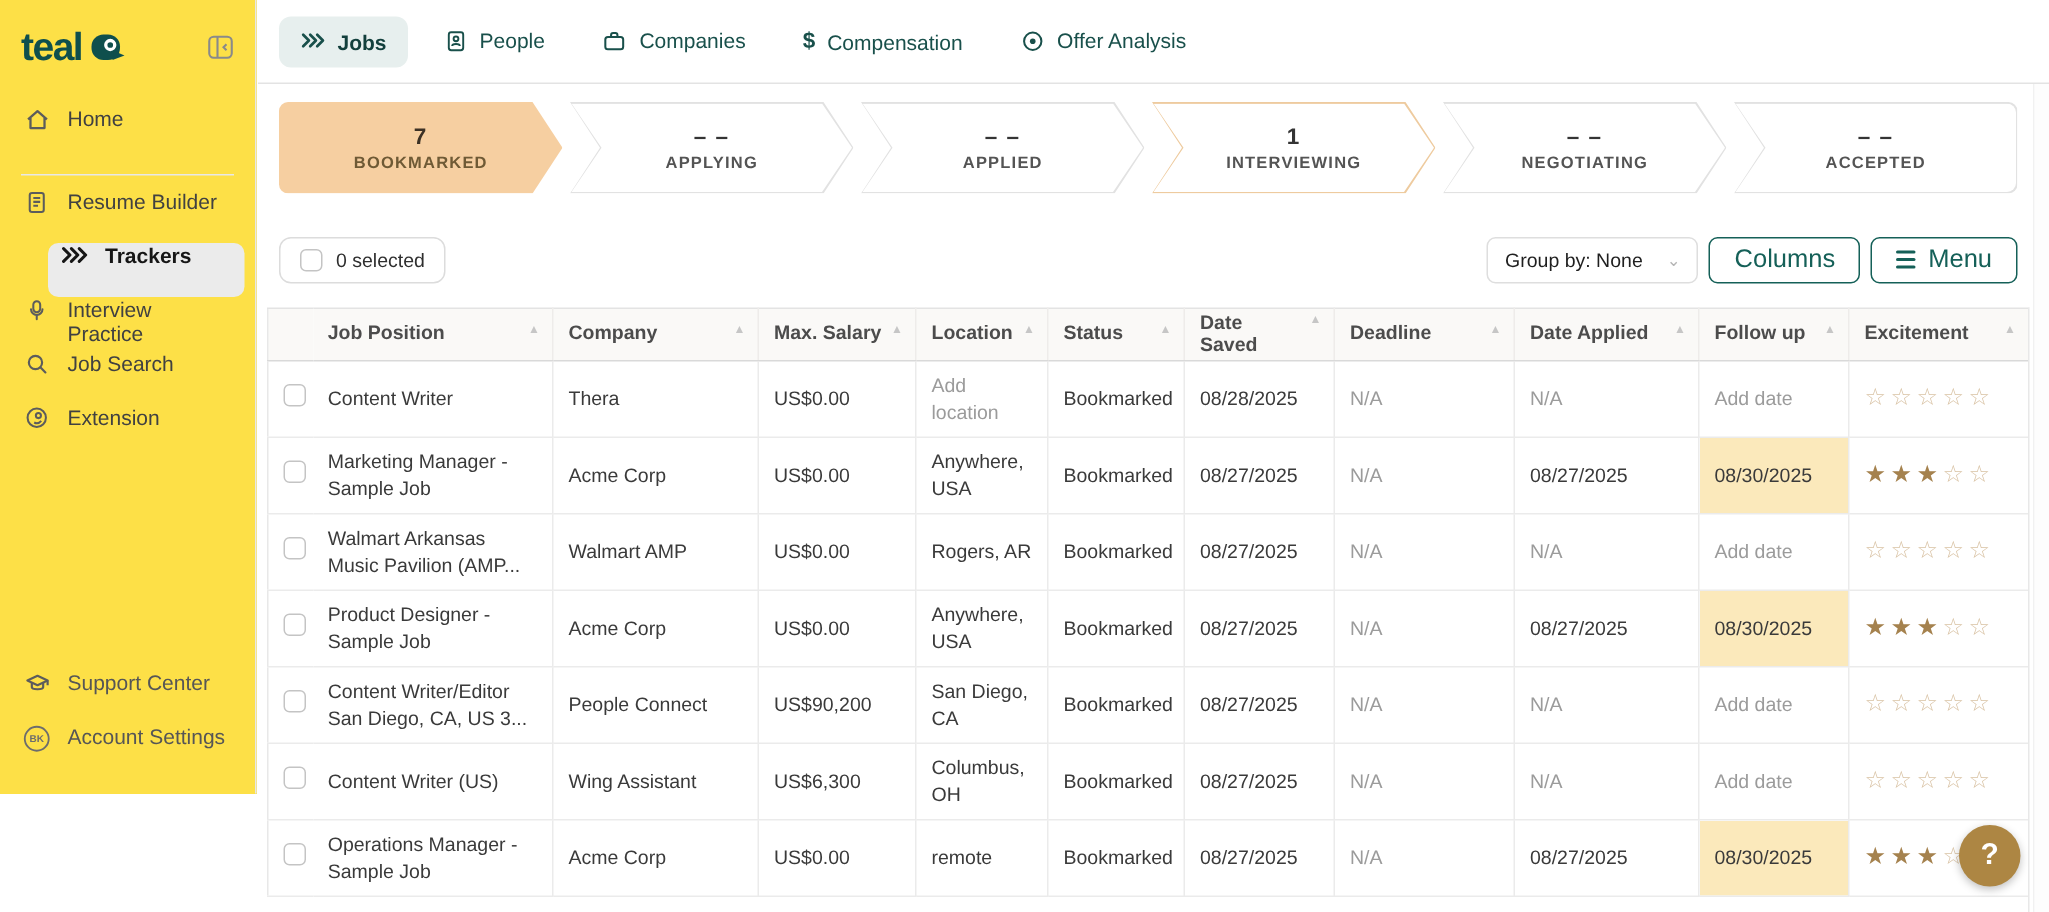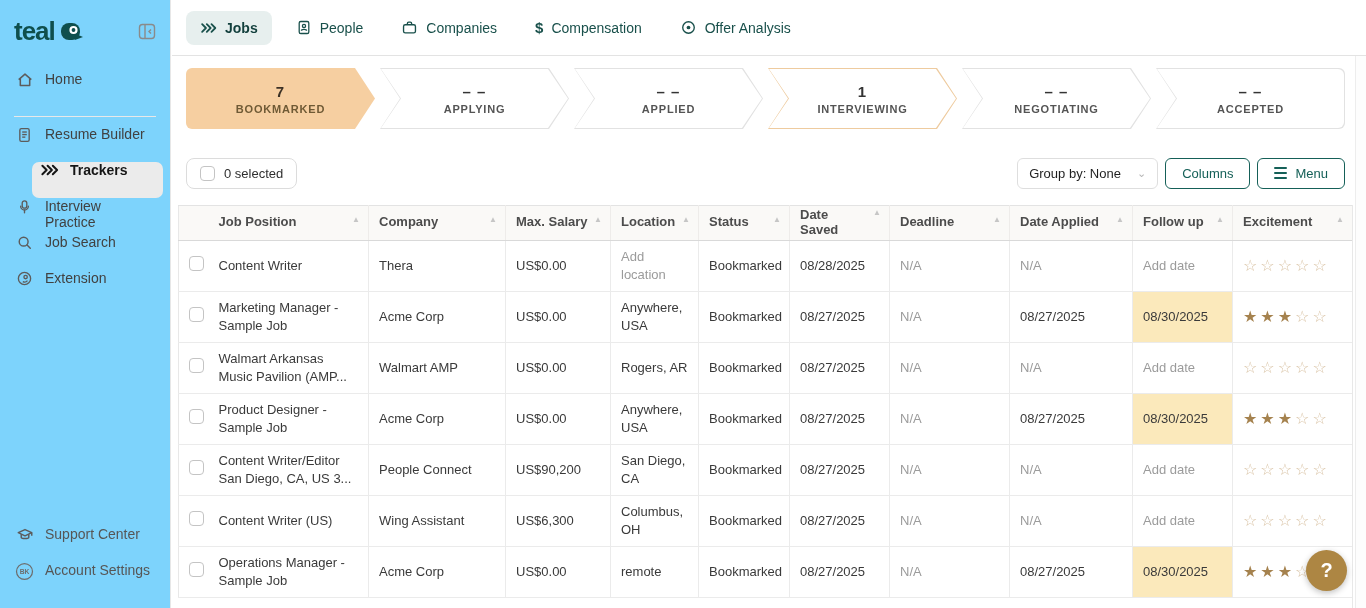--- a/index.html
+++ b/index.html
@@ -1,42 +1,42 @@
 <!DOCTYPE html>
 <html><head>
 <meta charset="utf-8">
 <style>
   * { box-sizing: border-box; margin: 0; padding: 0; }
   html, body { width: 1366px; height: 608px; overflow: hidden; background: #fff;
     font-family: "Liberation Sans", sans-serif; color: #3a3a3a; }
 
   
-  .sidebar { position: fixed; left: 0; top: 0; width: 171px; height: 608px;
-    background: #7dd3fc; border-right: 1px solid #e7e7e7; z-index: 5; }
+  .sidebar { position: fixed; left: 0; top: 0; width: 171px; height: 529px;
+    background: #fde047; border-right: 1px solid #e7e7e7; z-index: 5; }
   .logo-row { display: flex; align-items: center; justify-content: space-between;
     padding: 16px 14px 10px 14px; }
   .logo { display: flex; align-items: center; gap: 5px; }
   .logo-text { font-size: 26px; font-weight: 800; color: #0f4f4d; letter-spacing: -1px; }
   .collapse-btn { color: #8a8a8a; cursor: pointer; display: flex; }
   .nav { margin-top: 14px; }
   .nav-item { display: flex; gap: 11px; height: 36px;
     margin: 0 7px; padding: 0 8px; border-radius: 7px; font-size: 14px; color: #414141;
     cursor: pointer; }
   .nav-item .icn { display: flex; width: 19px; justify-content: center; color: #5c5c5c; }
   .nav-item.active { background: #ebebeb; color: #161616; font-weight: 700; margin-left: 32px; }
   .nav-item.active .icn { color: #161616; }
   .nav-divider { height: 1px; background: #e8e8e8; margin: 9px 14px; }
   .sidebar-footer { position: absolute; bottom: 10px; left: 0; right: 0; }
   .sidebar-footer .nav-item { color: #565656; }
 
   
   .topbar { position: fixed; left: 172px; top: 0; right: 0; height: 56px;
     background: #fff; border-bottom: 1px solid #e3e3e3; display: flex; align-items: center;
     padding-left: 14px; gap: 10px; z-index: 4; }
-  .tab { display: flex; align-items: center; gap: 8px; padding: 9px 14px; border-radius: 8px;
+  .tab { display: flex; gap: 8px; padding: 9px 14px; border-radius: 8px;
     font-size: 14px; color: #19504b; font-weight: 500; cursor: pointer; }
   .tab.active { background: #e7efee; font-weight: 700; color: #123f3c; }
   .tab .icn { display: flex; color: #19504b; }
   .ico-dollar { font-weight: 700; font-size: 15px; line-height: 1; }
 
   
   .pipeline { position: fixed; left: 186px; top: 68px; width: 1159px; height: 61px;
     display: flex; }
   .stage { position: relative; flex: 1; height: 61px; margin-right: 5px; }
   .stage:last-child { margin-right: 0; }
@@ -61,21 +61,21 @@
     border: 1px solid #dcdcdc; border-radius: 8px; padding: 0 13px; font-size: 13px;
     color: #2f2f2f; background: #fff; cursor: pointer; }
   .checkbox { width: 15px; height: 15px; border: 1.5px solid #c4c4c4; border-radius: 4px;
     background: #fff; display: inline-block; flex: none; }
   .toolbar-right { display: flex; align-items: center; gap: 7px; }
   .groupby { display: flex; align-items: center; gap: 16px; height: 31px;
     border: 1px solid #dedede; border-radius: 6px; padding: 0 11px; font-size: 13px;
     color: #1f1f1f; background: #fff; cursor: pointer; }
   .chev-down { color: #b5b5b5; font-size: 11px; }
   .btn-outline { display: flex; align-items: center; gap: 8px; height: 31px;
-    border: 1px solid #156058; border-radius: 6px; padding: 0 16px; font-size: 13px;
+    border: 1px solid #156058; border-radius: 6px; padding: 0 16px; font-size: 17px;
     color: #156058; background: #fff; font-weight: 500; cursor: pointer; }
   .btn-primary { display: flex; align-items: center; gap: 8px; height: 31px;
     border: none; border-radius: 6px; padding: 0 14px; font-size: 13px; font-weight: 600;
     color: #fff; background: #0a5a50; cursor: pointer; }
   .hamburger { display: flex; flex-direction: column; gap: 3px; }
   .hamburger i { width: 13px; height: 1.8px; background: #156058; border-radius: 1px; }
 
   
   .tablewrap { position: fixed; left: 178px; top: 205px; width: 1174px; }
   table { border-collapse: collapse; table-layout: fixed; width: 1174px; background: #fff;

